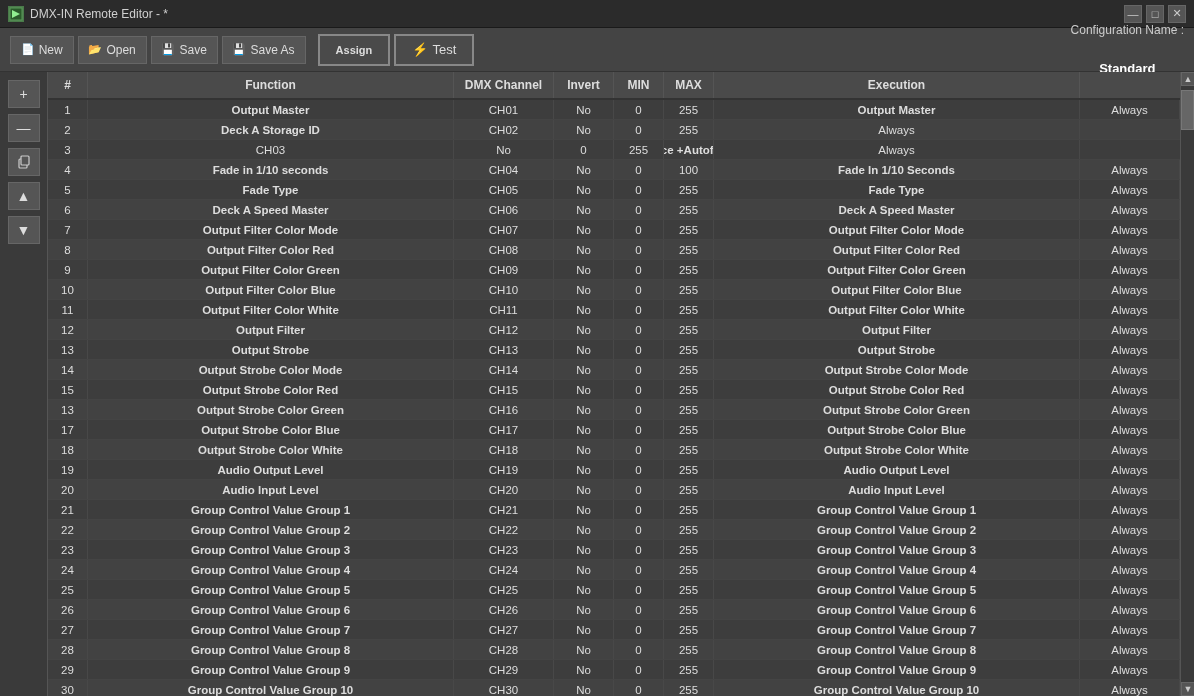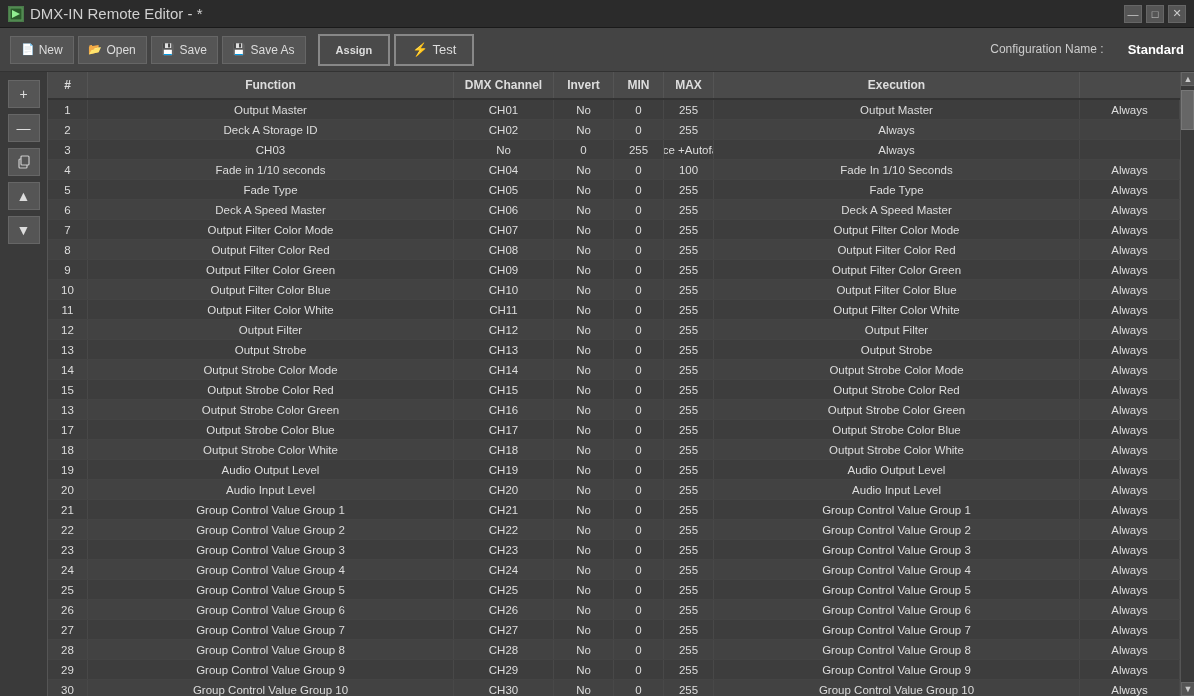--- a/index.html
+++ b/index.html
@@ -30,21 +30,21 @@
       width: 16px;
       height: 16px;
       background: #4a7a4a;
       display: flex;
       align-items: center;
       justify-content: center;
       font-size: 10px;
       color: #90ee90;
     }
     .title-bar-title {
-      font-size: 15px;
+      font-size: 12px;
       color: #d0d0d0;
     }
     .title-bar-controls {
       display: flex;
       gap: 4px;
     }
     .title-bar-btn {
       width: 18px;
       height: 18px;
       background: #555;
@@ -96,23 +96,25 @@
       padding: 0 16px;
       cursor: pointer;
       font-size: 13px;
       display: flex;
       align-items: center;
       gap: 4px;
     }
     .config-name {
       margin-left: auto;
       display: flex;
+      align-items: center;
       gap: 24px;
       font-size: 12px;
       color: #ccc;
+      flex-direction: column;
     }
     .config-value {
       color: #ffffff;
       font-weight: bold;
       font-size: 13px;
     }
     .main-area {
       display: flex;
       height: calc(696px - 28px - 44px);
     }
@@ -188,21 +190,21 @@
       display: flex;
       align-items: center;
       justify-content: center;
       font-size: 11.5px;
       color: #ddd;
       border-right: 1px solid #484848;
       padding: 0 4px;
       white-space: nowrap;
       overflow: hidden;
     }
-    .td-bold { font-weight: normal; }
+    .td-bold { font-weight: bold; }
     .scrollbar-area {
       width: 14px;
       background: #3a3a3a;
       border-left: 1px solid #555;
       display: flex;
       flex-direction: column;
     }
     .scroll-arrow {
       width: 14px;
       height: 14px;

